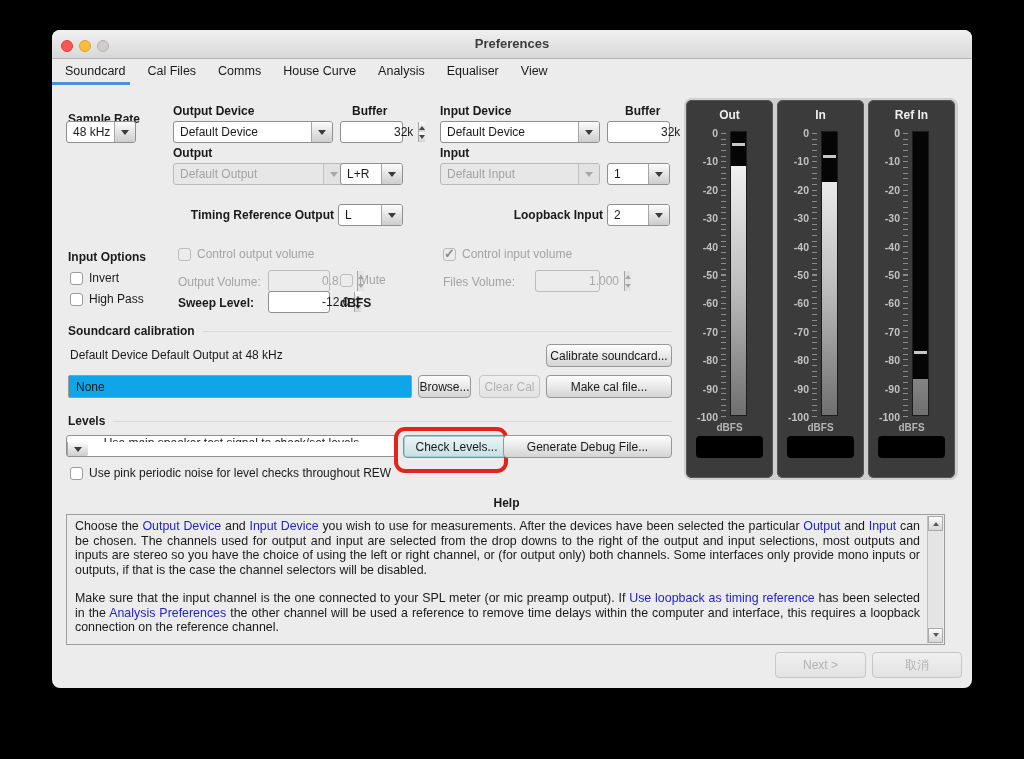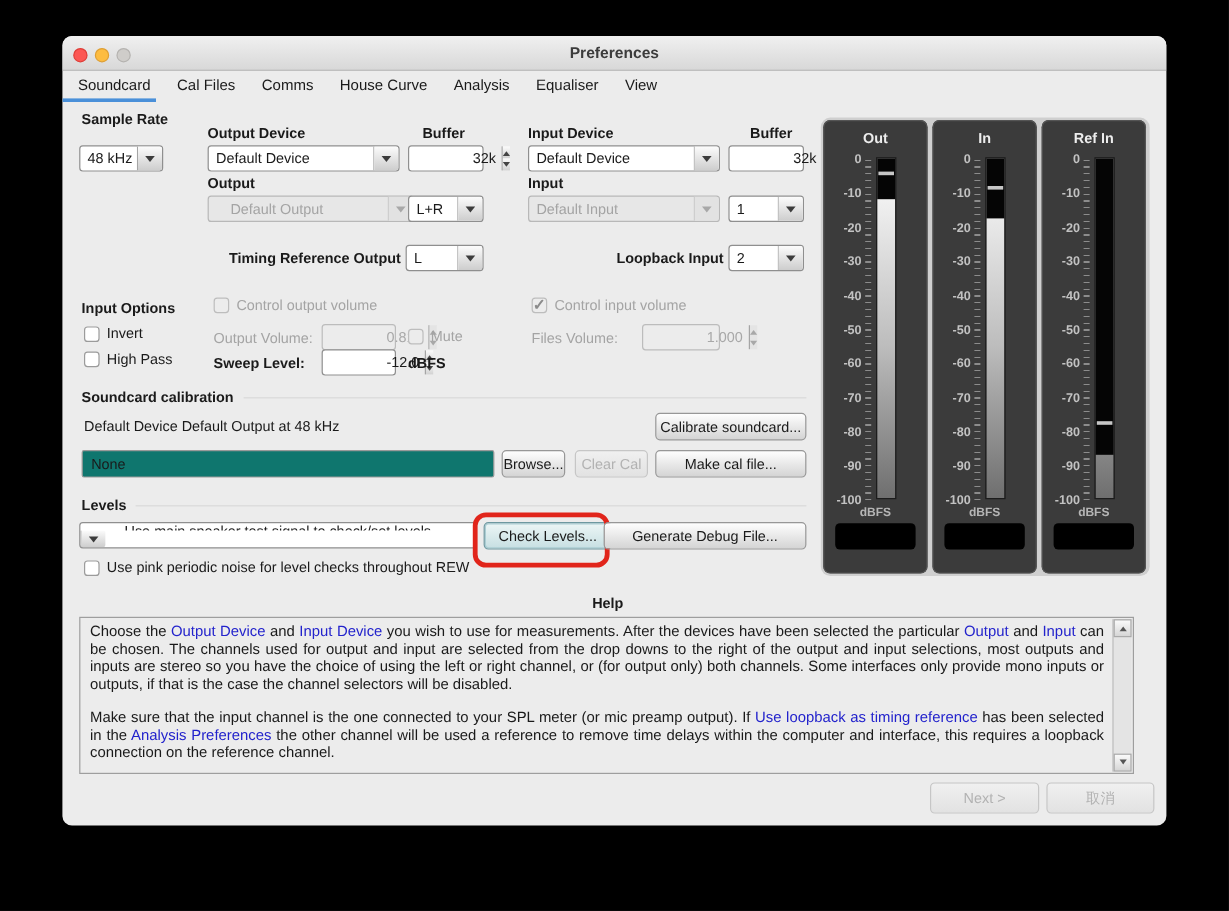--- a/index.html
+++ b/index.html
@@ -40,21 +40,21 @@
   .spin.disabled .up::after{border-bottom-color:#a8a8a8;}
   .spin.disabled .dn::after{border-top-color:#a8a8a8;}
   .btn{position:absolute;height:23px;border:1px solid #979797;border-radius:4px;background:linear-gradient(#fefefe,#d4d4d4);font-size:12px;display:flex;align-items:center;justify-content:center;color:#1a1a1a;box-sizing:border-box;white-space:nowrap;}
   .btn.disabled{color:#b2b2b2;background:linear-gradient(#f0f0f0,#e2e2e2);border-color:#c6c6c6;}
   .btn.focus{background:linear-gradient(#ecf6f6,#c7dfe2);border:1px solid #6d98a0;box-shadow:inset 0 0 0 1px #aacdd3;}
   .check-row{position:absolute;display:flex;align-items:center;gap:6px;font-size:12px;color:#1a1a1a;white-space:nowrap;}
   .check-row.dim{color:#a4a4a4;}
   .cb{width:13px;height:13px;border:1px solid #9b9b9b;border-radius:3px;background:#fff;box-sizing:border-box;position:relative;flex:0 0 auto;}
   .cb.disabled{border-color:#bdbdbd;background:#ececec;}
   .cb.checked::after{content:'✓';position:absolute;left:0px;top:-3px;font-size:13px;font-weight:bold;color:#8b8b8b;}
-  .textfield{position:absolute;height:23px;background:#0f766e;border:1px solid #999;border-radius:2px;font-size:12px;display:flex;align-items:center;padding:0 7px;box-sizing:border-box;color:#1a1a1a;}
+  .textfield{position:absolute;height:23px;background:#0ea5e9;border:1px solid #999;border-radius:2px;font-size:12px;display:flex;align-items:center;padding:0 7px;box-sizing:border-box;color:#1a1a1a;}
   .annotation{position:absolute;border:4px solid #e1251b;border-radius:11px;background:transparent;pointer-events:none;}
   
   .help-box{position:absolute;left:14px;top:484px;width:879px;height:131px;background:#ececec;border:1px solid #9e9e9e;box-sizing:border-box;overflow:hidden;}
   .help-text{position:absolute;left:8px;top:4px;right:24px;font-size:12.4px;line-height:14.5px;color:#1a1a1a;text-align:justify;}
   .help-text p{margin:0 0 14px 0;}
   .hlink{color:#2323cc;}
   .vscroll{position:absolute;right:1px;top:1px;width:15px;bottom:1px;background:#e4e4e4;border-left:1px solid #bdbdbd;}
   .sbtn{position:absolute;left:0;right:0;height:15px;background:linear-gradient(#fafafa,#d6d6d6);border:1px solid #aaa;box-sizing:border-box;display:flex;align-items:center;justify-content:center;}
   .sbtn.up{top:0;}
   .sbtn.down{bottom:0;}
@@ -88,21 +88,21 @@
     <div class="tab">Soundcard</div>
     <div class="tab">Cal Files</div>
     <div class="tab">Comms</div>
     <div class="tab">House Curve</div>
     <div class="tab">Analysis</div>
     <div class="tab">Equaliser</div>
     <div class="tab">View</div>
   </div>
   <div class="tab-underline"></div>
 
-  <div class="label bold" style="left:16px;top:62px;">Sample Rate</div>
+  <div class="label bold" style="left:16px;top:82px;">Sample Rate</div>
   <div class="label bold" style="left:121px;top:74px;">Output Device</div>
   <div class="label bold" style="left:300px;top:74px;">Buffer</div>
   <div class="label bold" style="left:388px;top:74px;">Input Device</div>
   <div class="label bold" style="left:573px;top:74px;">Buffer</div>
 
   <div class="combo" style="left:14px;top:91px;width:70px;">
     <span class="val">48 kHz</span>
       <span class="arrow"></span>
   </div>
   <div class="combo" style="left:121px;top:91px;width:160px;">
@@ -123,21 +123,21 @@
   <div class="spin" style="left:555px;top:91px;width:63px;">
     <span class="val">32k</span>
     <span class="btns">
         <div class="up"></div>
         <div class="dn"></div>
       </span>
   </div>
 
   <div class="label bold" style="left:121px;top:116px;">Output</div>
   <div class="label bold" style="left:388px;top:116px;">Input</div>
-  <div class="combo disabled" style="left:121px;top:133px;width:172px;padding-left:12px;">
+  <div class="combo disabled" style="left:121px;top:133px;width:172px;">
     <span class="val">Default Output</span>
       <span class="arrow"></span>
   </div>
   <div class="combo" style="left:288px;top:133px;width:63px;">
     <span class="val">L+R</span>
       <span class="arrow"></span>
   </div>
   <div class="combo disabled" style="left:388px;top:133px;width:160px;">
     <span class="val">Default Input</span>
       <span class="arrow"></span>

